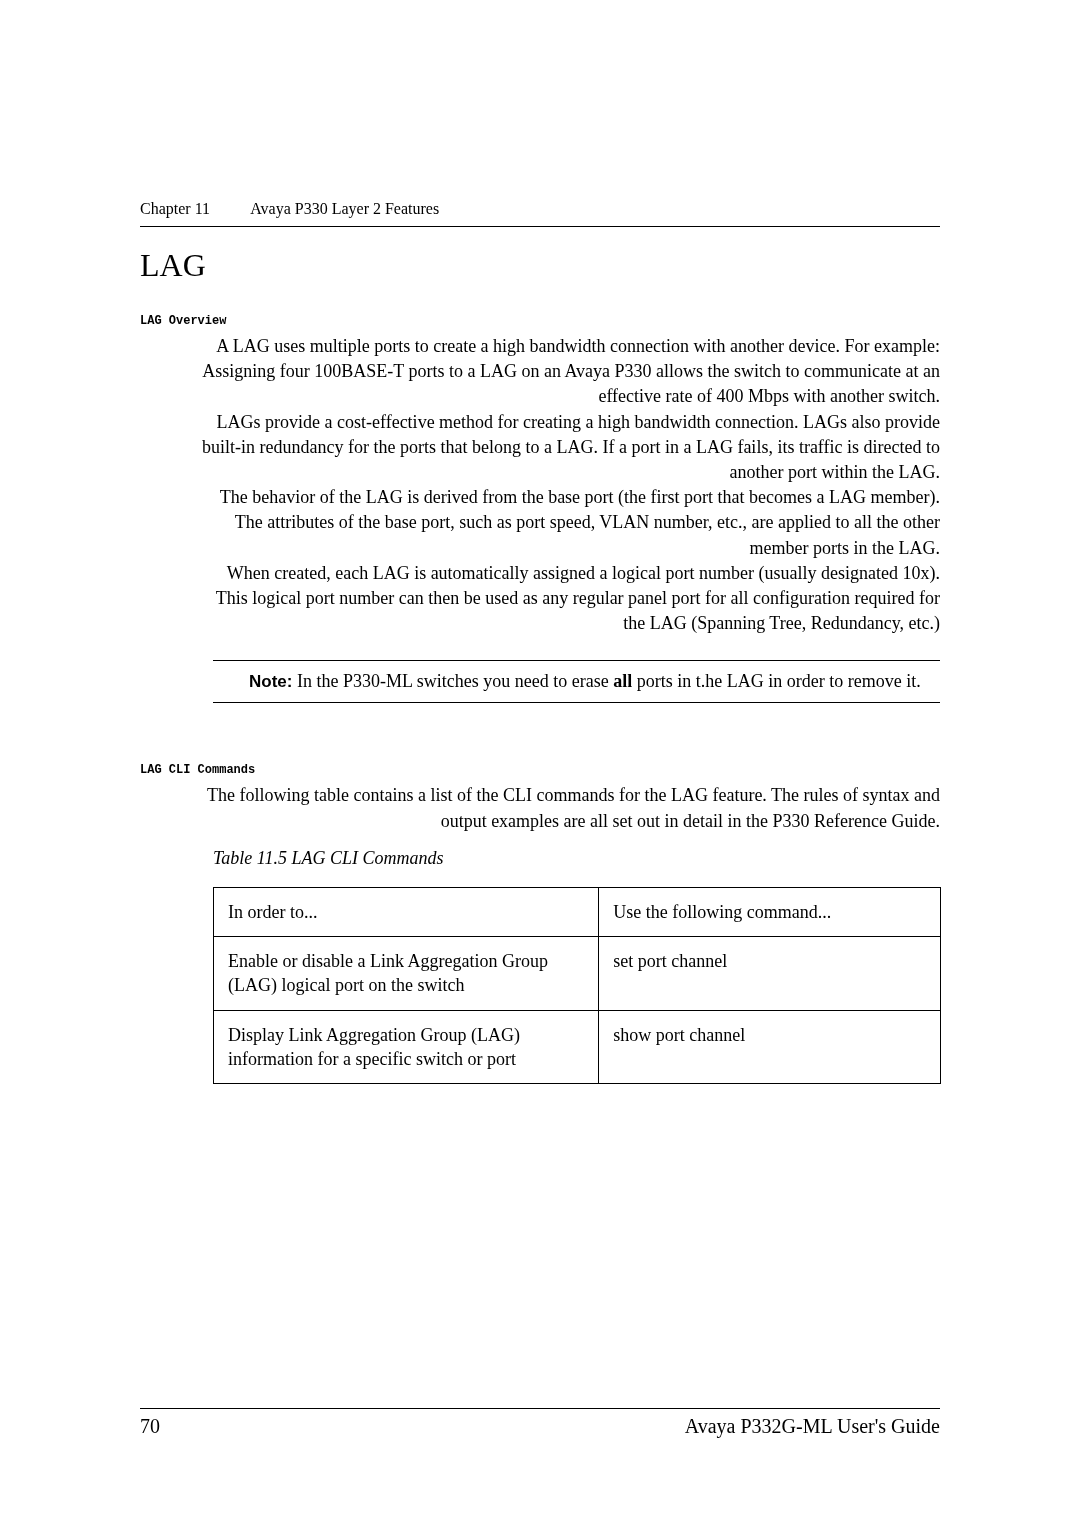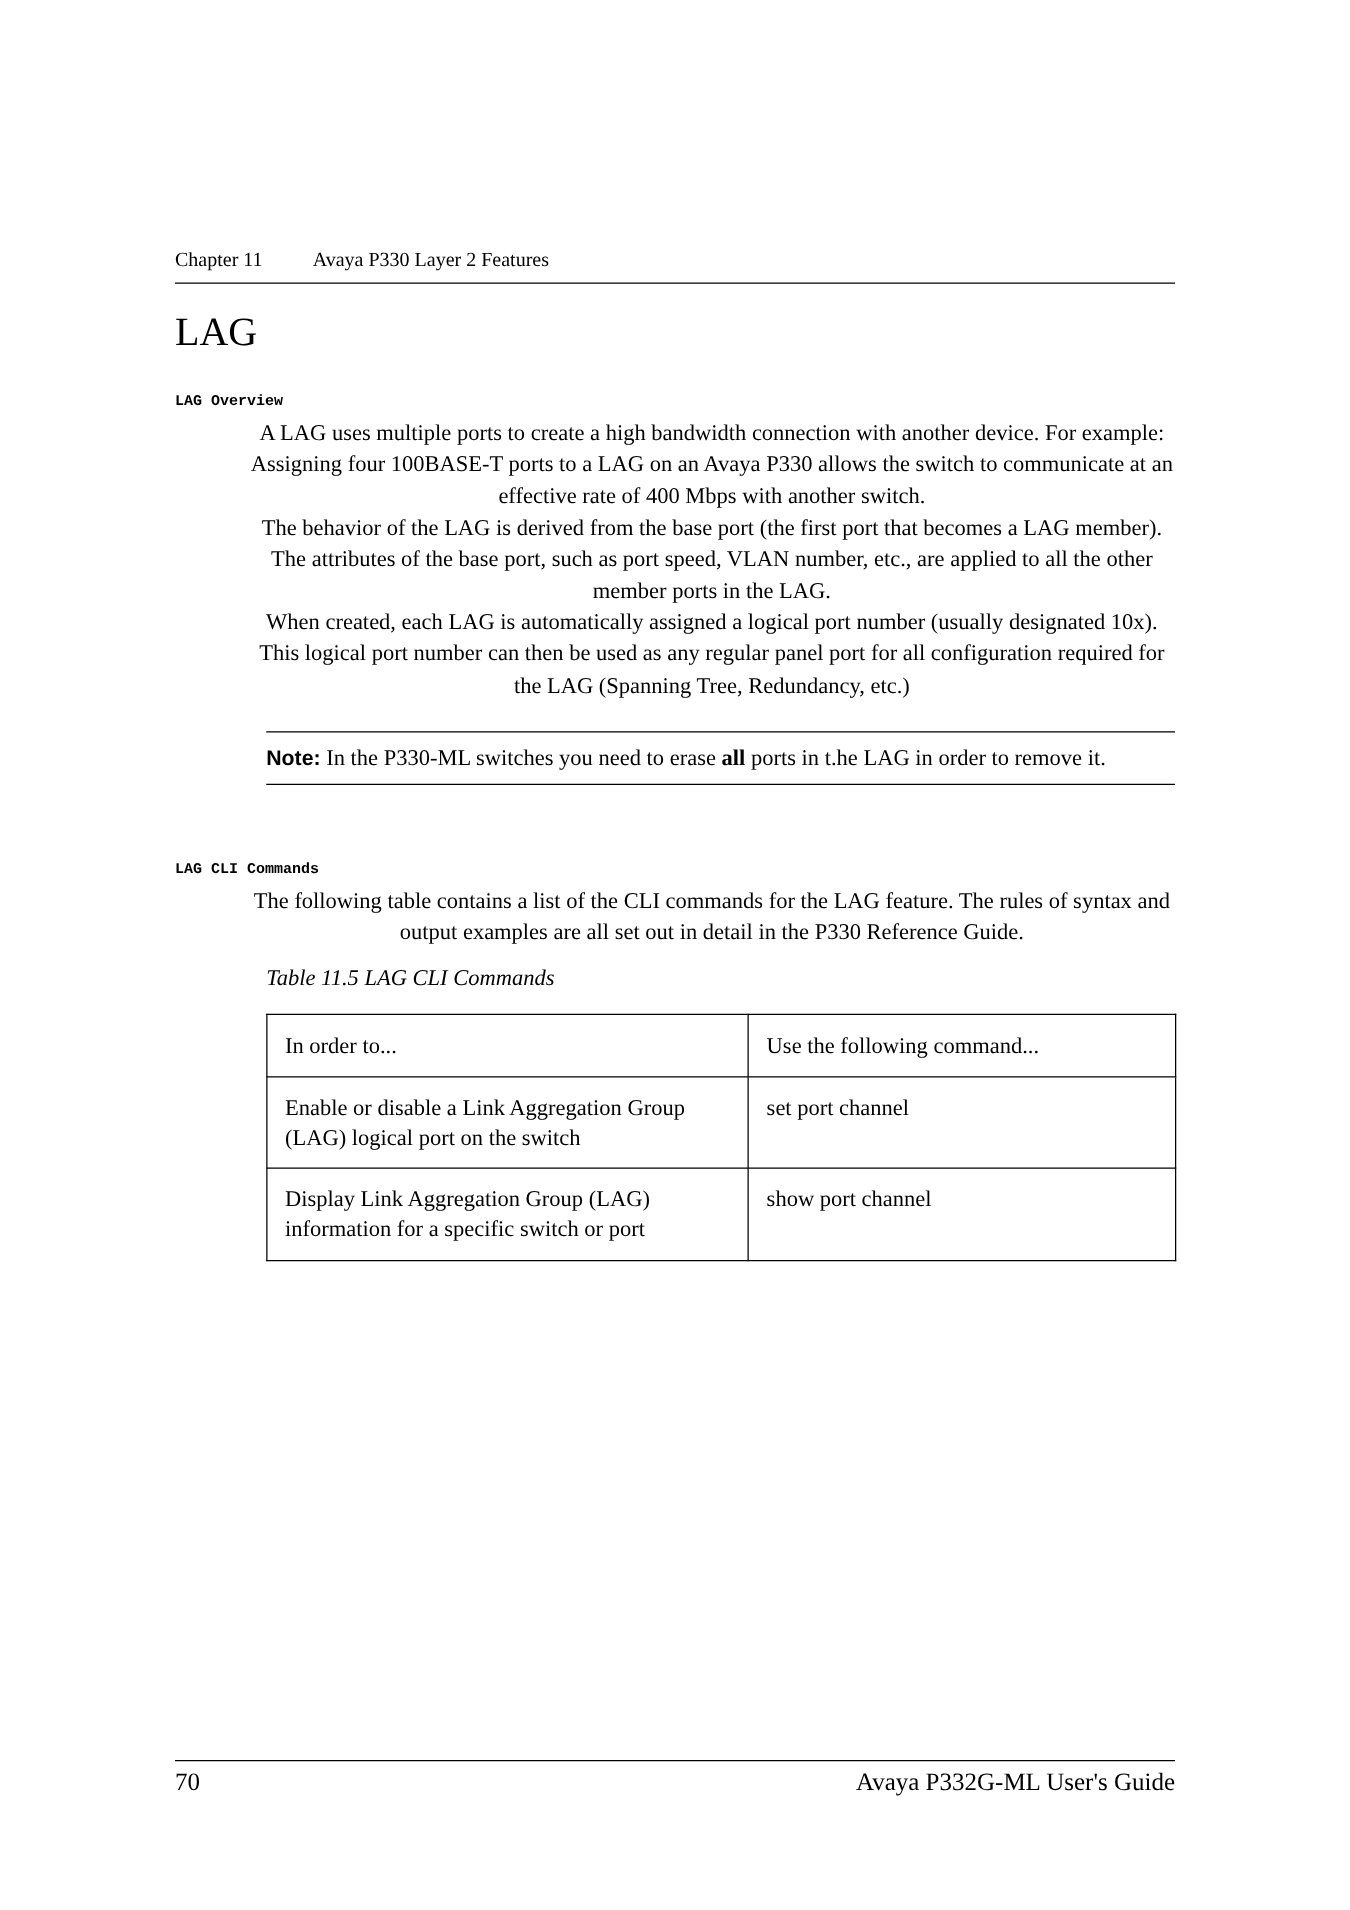--- a/index.html
+++ b/index.html
@@ -41,41 +41,42 @@
     .subsection-title {
       font-family: Liberation Mono, monospace;
       font-size: 12px;
       font-weight: bold;
       margin-bottom: 6px;
     }
     .body-text {
       font-size: 18px;
       line-height: 1.4;
       margin-left: 59px;
-      text-align: center;
+      text-align: right;
     }
     .note-block {
       margin-left: 73px;
       margin-top: 24px;
       margin-bottom: 24px;
     }
     .note-rule {
       border: none;
       border-top: 1px solid #000;
       margin-bottom: 8px;
     }
     .note-rule-bottom {
       border: none;
       border-top: 1px solid #000;
       margin-top: 8px;
     }
     .note-label {
       font-family: Arial, Helvetica, sans-serif;
       font-weight: bold;
       font-size: 17px;
+      margin-left: 36px;
     }
     .note-text {
       font-size: 18px;
       line-height: 1.4;
     }
     .bold-inline {
       font-weight: bold;
     }
     .italic-inline {
     }
@@ -130,20 +131,21 @@
     <span class="chapter-number">Chapter 11</span>
     <span>Avaya P330 Layer 2 Features</span>
   </div>
   <hr class="header-rule">
 
   <h1 class="section-title">LAG</h1>
 
   <h2 class="subsection-title">LAG Overview</h2>
 
   <p class="body-text">A LAG uses multiple ports to create a high bandwidth connection with another device. For example: Assigning four 100BASE-T ports to a LAG on an Avaya P330 allows the switch to communicate at an effective rate of 400 Mbps with another switch.</p>
+  <p class="body-text">LAGs provide a cost-effective method for creating a high bandwidth connection. LAGs also provide built-in redundancy for the ports that belong to a LAG. If a port in a LAG fails, its traffic is directed to another port within the LAG.</p>
   <p class="body-text">The behavior of the LAG is derived from the base port (the first port that becomes a LAG member). The attributes of the base port, such as port speed, VLAN number, etc., are applied to all the other member ports in the LAG.</p>
   <p class="body-text">When created, each LAG is automatically assigned a logical port number (usually designated 10x). This logical port number can then be used as any regular panel port for all configuration required for the LAG (Spanning Tree, Redundancy, etc.)</p>
 
   <div class="note-block">
     <hr class="note-rule">
     <p class="note-text">
       <span class="note-label">Note:</span><span>  In the P330-ML switches you need to erase </span><span class="bold-inline">all</span><span> ports in t.he LAG in order to remove it.</span>
     </p>
     <hr class="note-rule-bottom">
   </div>

